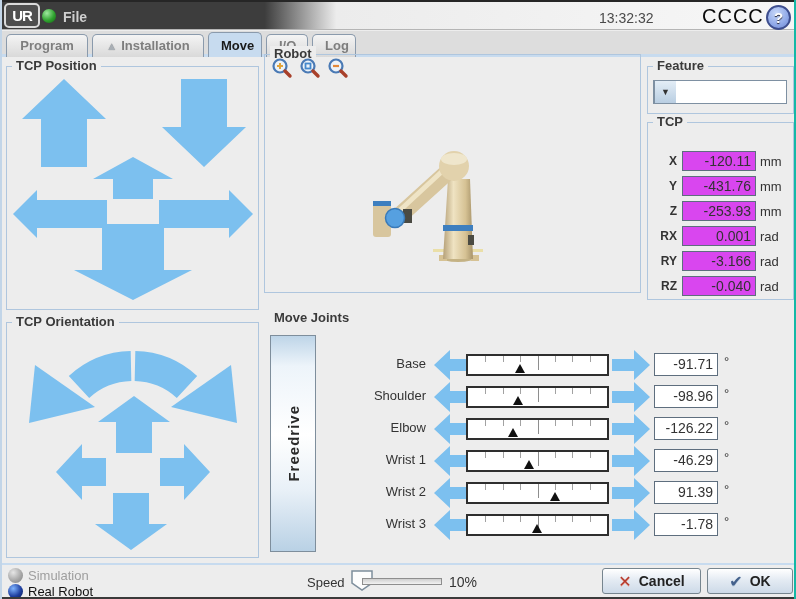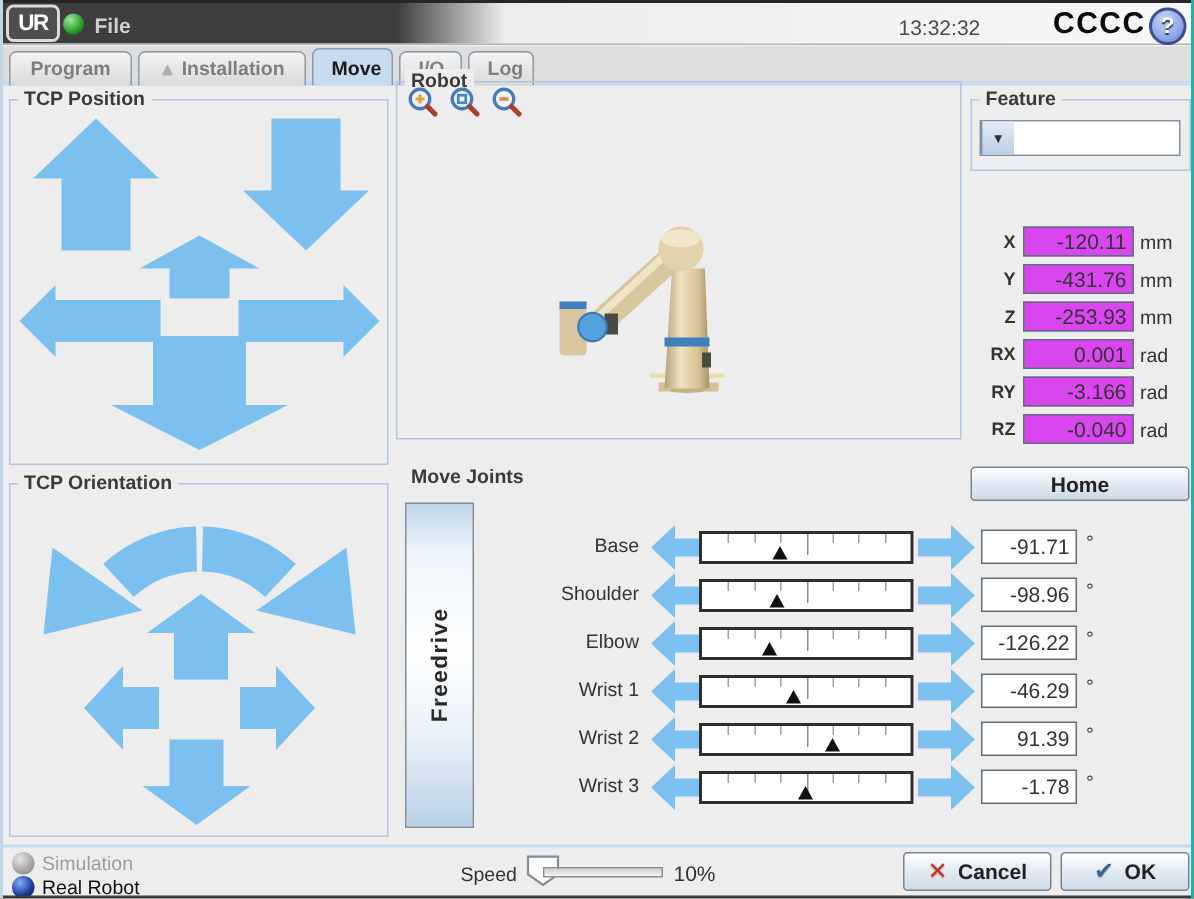--- a/index.html
+++ b/index.html
@@ -11,21 +11,21 @@
   .topbar{position:absolute;left:0;top:0;width:796px;height:30px;
     background:linear-gradient(to right,#3D3D3D 0%,#3D3D3D 33%,#ECECEC 42%,#F7F7F7 100%);
     border-top:2px solid #262626;border-bottom:1px solid #B5B5B5;}
   .ur-logo{position:absolute;left:2px;top:1px;width:36px;height:25px;background:#4E4E4E;
     border:2px solid #DADADA;border-radius:5px;color:#FFF;font-weight:bold;font-size:15px;
     text-align:center;line-height:21px;letter-spacing:-1px;}
   .green-orb{position:absolute;left:40px;top:7px;width:14px;height:14px;border-radius:50%;
     background:radial-gradient(circle at 35% 30%,#9FE89F,#2FA32F 55%,#145C14);}
   .menu-file{position:absolute;left:61px;top:7px;color:#CFCFCF;font-weight:bold;font-size:14px;}
   .clock{position:absolute;left:597px;top:8px;color:#4A4A4A;font-size:14px;}
-  .win-title{position:absolute;left:700px;top:3px;color:#0A0A0A;font-size:20px;font-weight:bold;letter-spacing:1px;}
+  .win-title{position:absolute;left:700px;top:3px;color:#0A0A0A;font-size:20px;font-weight:normal;letter-spacing:1px;}
   .help-btn{position:absolute;left:764px;top:3px;width:25px;height:25px;border-radius:50%;
     background:radial-gradient(circle at 40% 30%,#C8D8F8,#8FA8E8 60%,#6E86D0);
     border:2px solid #3E4E8E;color:#FFF;font-weight:bold;font-size:15px;text-align:center;line-height:21px;
     text-shadow:0 1px 1px #223;}
 
   
   .tabbar{position:absolute;left:0;top:31px;width:796px;height:26px;background:#DDDDDD;
     border-bottom:3px solid #C7DBEF;}
   .tab{position:absolute;top:3px;height:23px;border:1px solid #8A9AAC;border-bottom:none;
     border-radius:5px 5px 0 0;background:linear-gradient(#F4F4F4,#D9D9D9);
@@ -194,20 +194,23 @@
     </svg>
   </div>
 
   <div class="panel" style="left:645px;top:66px;width:147px;height:48px;">
     <span class="panel-title">Feature</span>
   </div>
   <div class="combo">
     <div class="combo-btn">▼</div>
   </div>
 
+  <div class="panel" style="left:645px;top:122px;width:147px;height:178px;">
+    <span class="panel-title">TCP</span>
+  </div>
   <div class="tcp-row" style="top:151px;">
     <span class="tcp-lab">X</span>
     <span class="tcp-val">-120.11</span>
     <span class="tcp-unit">mm</span>
   </div>
   <div class="tcp-row" style="top:176px;">
     <span class="tcp-lab">Y</span>
     <span class="tcp-val">-431.76</span>
     <span class="tcp-unit">mm</span>
   </div>
@@ -226,21 +229,20 @@
     <span class="tcp-val">-3.166</span>
     <span class="tcp-unit">rad</span>
   </div>
   <div class="tcp-row" style="top:276px;">
     <span class="tcp-lab">RZ</span>
     <span class="tcp-val">-0.040</span>
     <span class="tcp-unit">rad</span>
   </div>
 
   <div class="sec-title" style="left:272px;top:310px;">Move Joints</div>
-  <div class="btn" style="position:absolute;left:645px;top:311px;width:146px;height:23px;">Home</div>
   <div class="freedrive">
     <span>Freedrive</span>
   </div>
 
   <div class="joint-row" style="top:350px;">
     <span class="j-lab">Base</span>
     <svg class="j-arrow" style="left:132px;" width="38" height="30">
         <polygon fill="#7CC0EF" points="38,9 16,9 16,0 0,15 16,30 16,21 38,21"></polygon>
       </svg>
     <div class="jslider">

